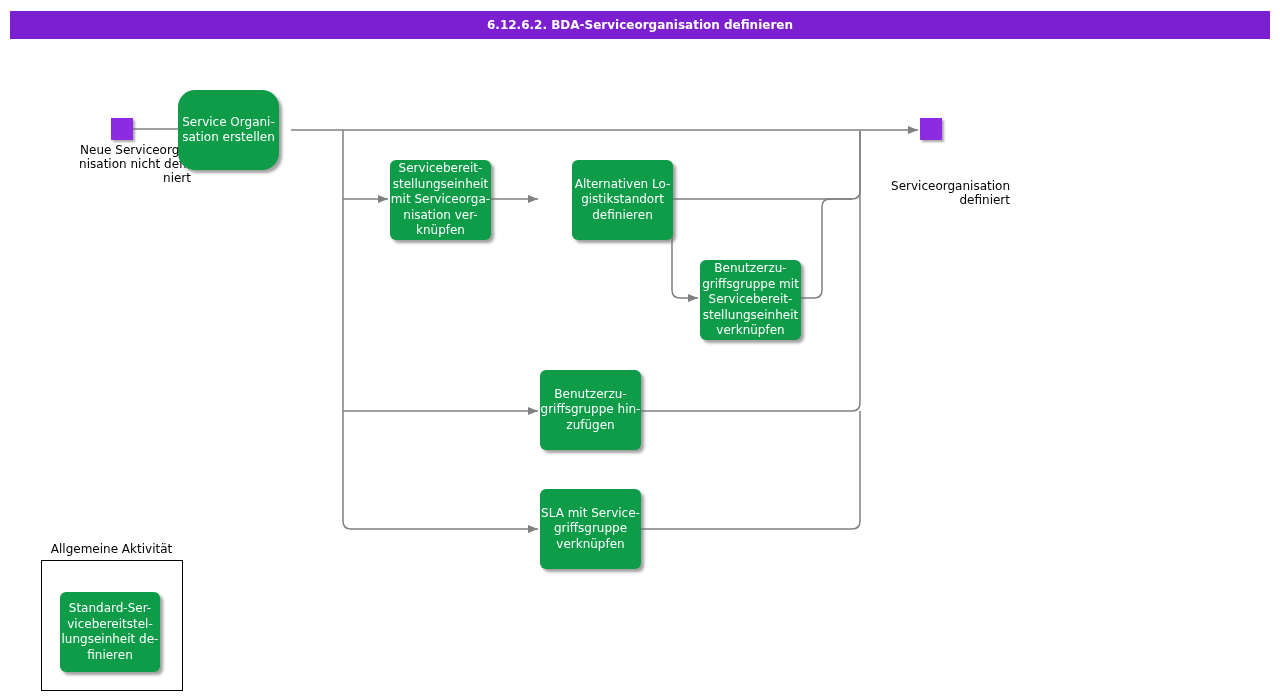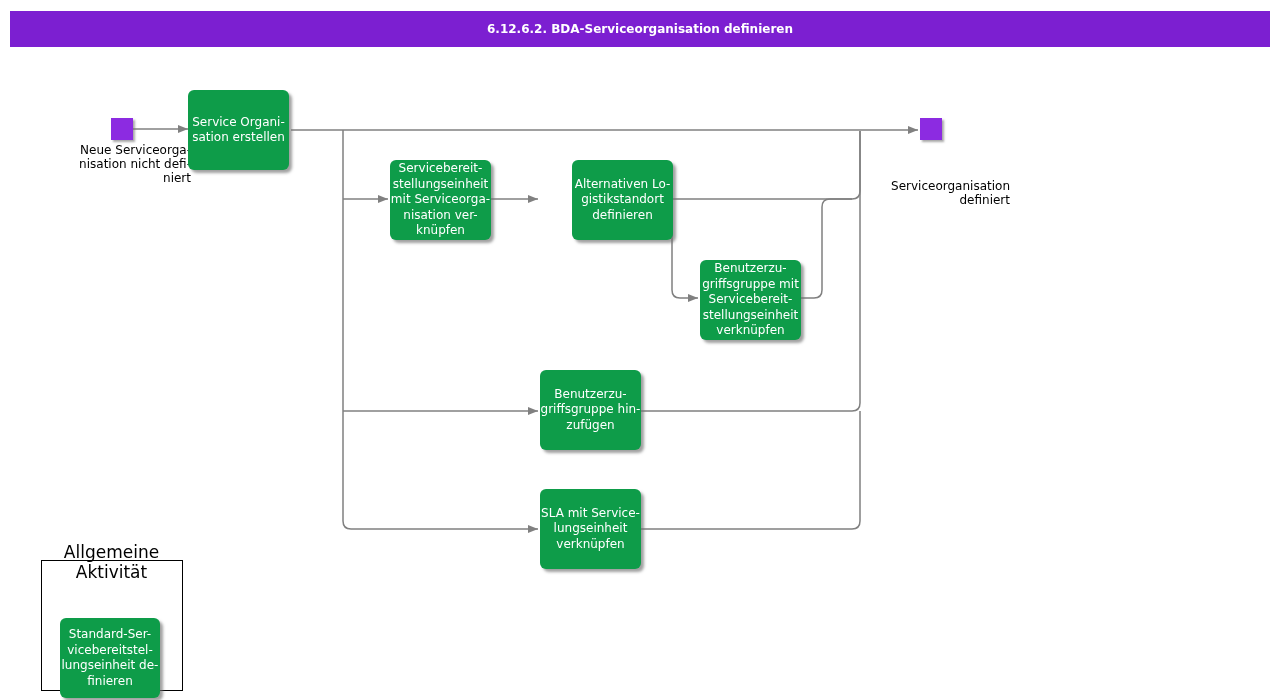--- a/index.html
+++ b/index.html
@@ -2,21 +2,21 @@
 <html><head>
 <meta charset="utf-8">
 <style>
   html,body { margin:0; padding:0; background:#ffffff; }
   .stage {
     position:relative; width:1280px; height:700px;
     background:#ffffff; overflow:hidden;
     font-family:"DejaVu Sans","Liberation Sans",sans-serif;
   }
   .title-bar {
-    position:absolute; left:10px; top:11px; width:1260px; height:36px;
+    position:absolute; left:10px; top:11px; width:1260px; height:28px;
     background:#7c1fd1; color:#ffffff;
     display:flex; align-items:center; justify-content:center;
     font-size:12px; font-weight:bold;
   }
   .connectors { position:absolute; left:0; top:0; z-index:1; }
   .task {
     position:absolute; width:101px; height:80px; z-index:2;
     background:#0e9c49; border-radius:6px;
     color:#ffffff; font-size:12px; line-height:15.5px;
     display:flex; align-items:center; justify-content:center;
@@ -28,21 +28,21 @@
     background:#8c2be1;
     box-shadow:2px 2px 2px rgba(110,110,110,0.6);
   }
   .node-label {
     position:absolute; z-index:2; color:#000000;
     font-size:12px; line-height:14px; text-align:right;
     white-space:pre-line;
   }
   .legend-title {
     position:absolute; z-index:2; color:#000000;
-    font-size:17px; text-align:center;
+    font-size:12px; text-align:center;
   }
   .legend-box {
     position:absolute; z-index:1;
     background:#ffffff; border:1px solid #000000;
   }
 </style>
 </head>
 <body>
 
 <div class="stage">
@@ -70,21 +70,21 @@
       <path d="M641,411 H852 Q860,411 860,403 V131"></path>
       <path d="M641,529 H852 Q860,529 860,521 V411"></path>
     </g>
   </svg>
 
   <div class="event" style="left:111px; top:118px;"></div>
   <div class="node-label" style="left:51px; top:143px; width:140px;">Neue Serviceorga-
 nisation nicht defi-
 niert</div>
 
-  <div class="task" style="left:188px; top:90px;">
+  <div class="task" style="left:178px; top:90px;border-radius:17px;">
     <span>Service Organi-
 sation erstellen</span>
   </div>
 
   <div class="task" style="left:390px; top:160px;">
     <span>Servicebereit-
 stellungseinheit
 mit Serviceorga-
 nisation ver-
 knüpfen</span>
@@ -105,30 +105,30 @@
   </div>
 
   <div class="task" style="left:540px; top:370px;">
     <span>Benutzerzu-
 griffsgruppe hin-
 zufügen</span>
   </div>
 
   <div class="task" style="left:540px; top:489px;">
     <span>SLA mit Service-
-lungseinheit
+griffsgruppe
 verknüpfen</span>
   </div>
 
   <div class="event" style="left:920px; top:118px;"></div>
   <div class="node-label" style="left:850px; top:143px; width:160px;margin-top:36px;">Serviceorganisation
 definiert</div>
 
   <div class="legend-title" style="left:41px; top:542px; width:141px;">Allgemeine Aktivität</div>
   <div class="legend-box" style="left:41px; top:560px; width:140px; height:129px;"></div>
-  <div class="task" style="left:60px; top:618px; width:100px;">
+  <div class="task" style="left:60px; top:592px; width:100px;">
     <span>Standard-Ser-
 vicebereitstel-
 lungseinheit de-
 finieren</span>
   </div>
 
 </div>
 
 </body></html>

